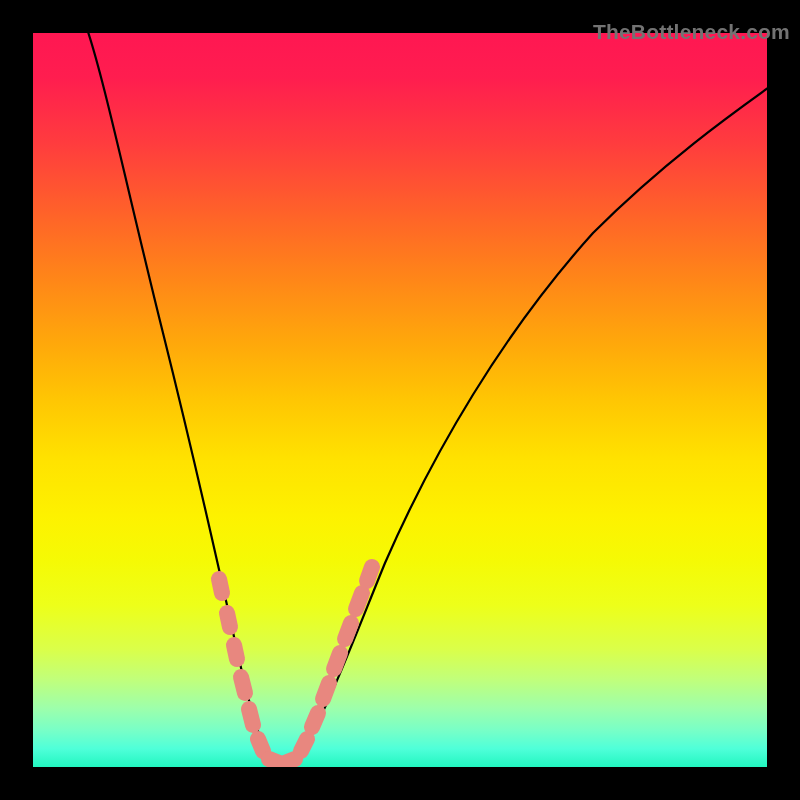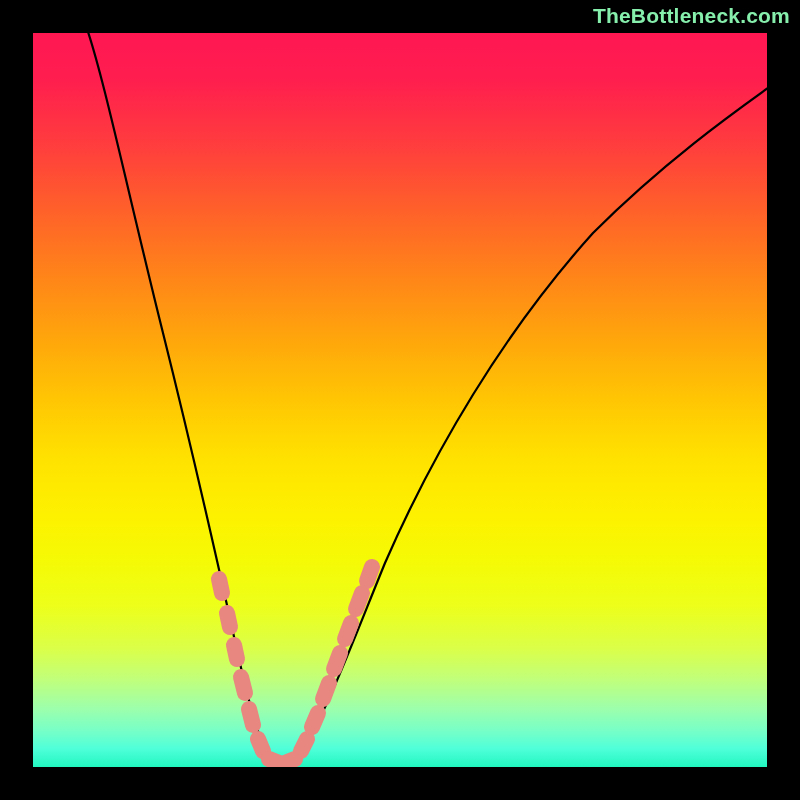--- a/index.html
+++ b/index.html
@@ -55,23 +55,23 @@
   }
   .curve-svg {
     position: absolute;
     top: 0;
     left: 0;
     width: 100%;
     height: 100%;
   }
   .watermark {
     position: absolute;
-    top: 4px;
+    top: 20px;
     right: 10px;
-    color: #86efac;
+    color: #737373;
     font-size: 21px;
     font-weight: bold;
     letter-spacing: 0.2px;
   }
 </style>
 </head>
 <body>
 
 <div class="frame">
 

